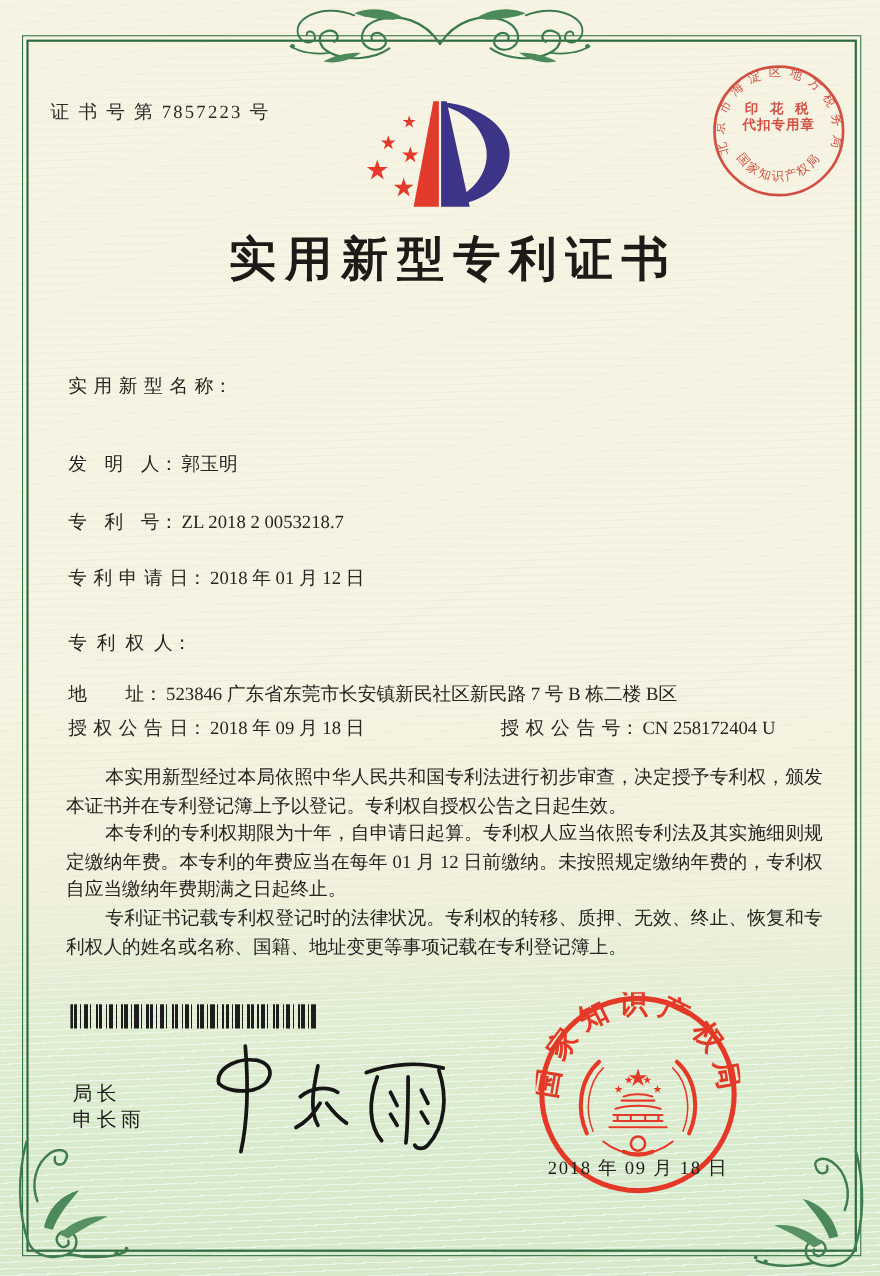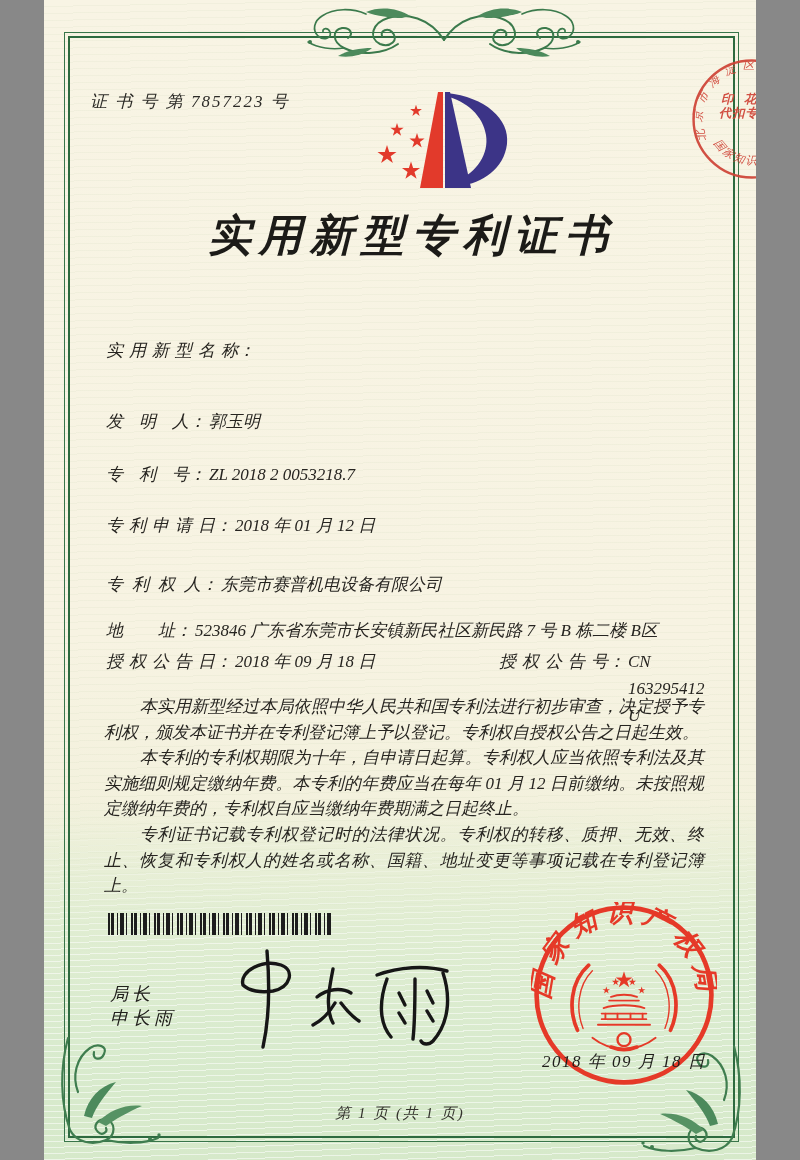--- a/index.html
+++ b/index.html
@@ -1,22 +1,21 @@
 <!DOCTYPE html>
 <html><head>
 <meta charset="utf-8">
 <style>
   html,body{margin:0;padding:0;background:#888;}
   .certificate{
-    position:relative;width:712px;height:1160px;margin:0 auto;
+    position:relative;width:800px;height:1160px;margin:0 auto;
     background:linear-gradient(180deg,#f8f4e4 0%,#f7f3e2 55%,#f3f1dd 70%,#eef0d9 80%,#e6eed5 100%);
     overflow:hidden;
     font-family:"Liberation Serif","DejaVu Serif",serif;
     color:#262420;
-    font-style:italic;
   }
   
   .green-bg{position:absolute;left:0;right:0;top:800px;bottom:0;
     background:linear-gradient(180deg,rgba(219,236,207,0) 0,rgba(219,236,207,.75) 130px,#d9ebce 240px,#d6e9ca 100%);}
   .waves{position:absolute;inset:0;
     background:repeating-linear-gradient(178deg,rgba(255,255,255,0) 0 5px,rgba(255,255,255,.55) 5px 6px);
     -webkit-mask-image:linear-gradient(180deg,transparent 0,#000 150px);
             mask-image:linear-gradient(180deg,transparent 0,#000 150px);}
   .paper-waves{position:absolute;inset:0;
     background:repeating-linear-gradient(179deg,rgba(210,220,190,0) 0 6px,rgba(190,205,170,.12) 6px 7px);}
@@ -156,35 +155,34 @@
       <span class="f-value">ZL 2018 2 0053218.7</span>
     </div>
     <div class="f-row mt24">
       <span class="f-label ls6">专利申请日</span>
         <span class="f-colon">：</span>
       <span class="f-value">2018 年 01 月 12 日</span>
     </div>
     <div class="f-row mt32">
       <span class="f-label ls9">专利权人</span>
         <span class="f-colon">：</span>
-      <span class="f-value">东莞市赛普机电设备有限公司</span>
     </div>
     <div class="f-row mt19">
       <span class="f-label ls35">地址</span>
         <span class="f-colon">：</span>
       <span class="f-value addr">523846 广东省东莞市长安镇新民社区新民路 7 号 B 栋二楼 B区</span>
     </div>
     <div class="f-row mt4">
       <span class="f-label ls6">授权公告日</span>
         <span class="f-colon">：</span>
       <span class="f-value">2018 年 09 月 18 日</span>
       <span class="grant-right">
         <span class="f-label ls6">授权公告号</span>
           <span class="f-colon">：</span>
-        <span class="f-value">CN 163295412 U</span>
+        <span class="f-value">CN 258172404 U</span>
       </span>
     </div>
   </div>
 
   <div class="abs paras">
     <p>本实用新型经过本局依照中华人民共和国专利法进行初步审查，决定授予专利权，颁发本证书并在专利登记簿上予以登记。专利权自授权公告之日起生效。</p>
     <p>本专利的专利权期限为十年，自申请日起算。专利权人应当依照专利法及其实施细则规定缴纳年费。本专利的年费应当在每年 01 月 12 日前缴纳。未按照规定缴纳年费的，专利权自应当缴纳年费期满之日起终止。</p>
     <p>专利证书记载专利权登记时的法律状况。专利权的转移、质押、无效、终止、恢复和专利权人的姓名或名称、国籍、地址变更等事项记载在专利登记簿上。</p>
   </div>
 
@@ -243,15 +241,14 @@
         <use href="#star5" transform="translate(-19,-17) scale(0.42)"></use>
         <use href="#star5" transform="translate(19,-17) scale(0.42)"></use>
         <use href="#star5" transform="translate(-9,-26) scale(0.42)"></use>
         <use href="#star5" transform="translate(9,-26) scale(0.42)"></use>
       </g>
     </g>
   </svg>
 
   <div class="abs seal-date">2018 年 09 月 18 日</div>
 
-  <div class="abs footer">第 1 页 (共 1 页)</div>
 
 </div>
 
 </body></html>

